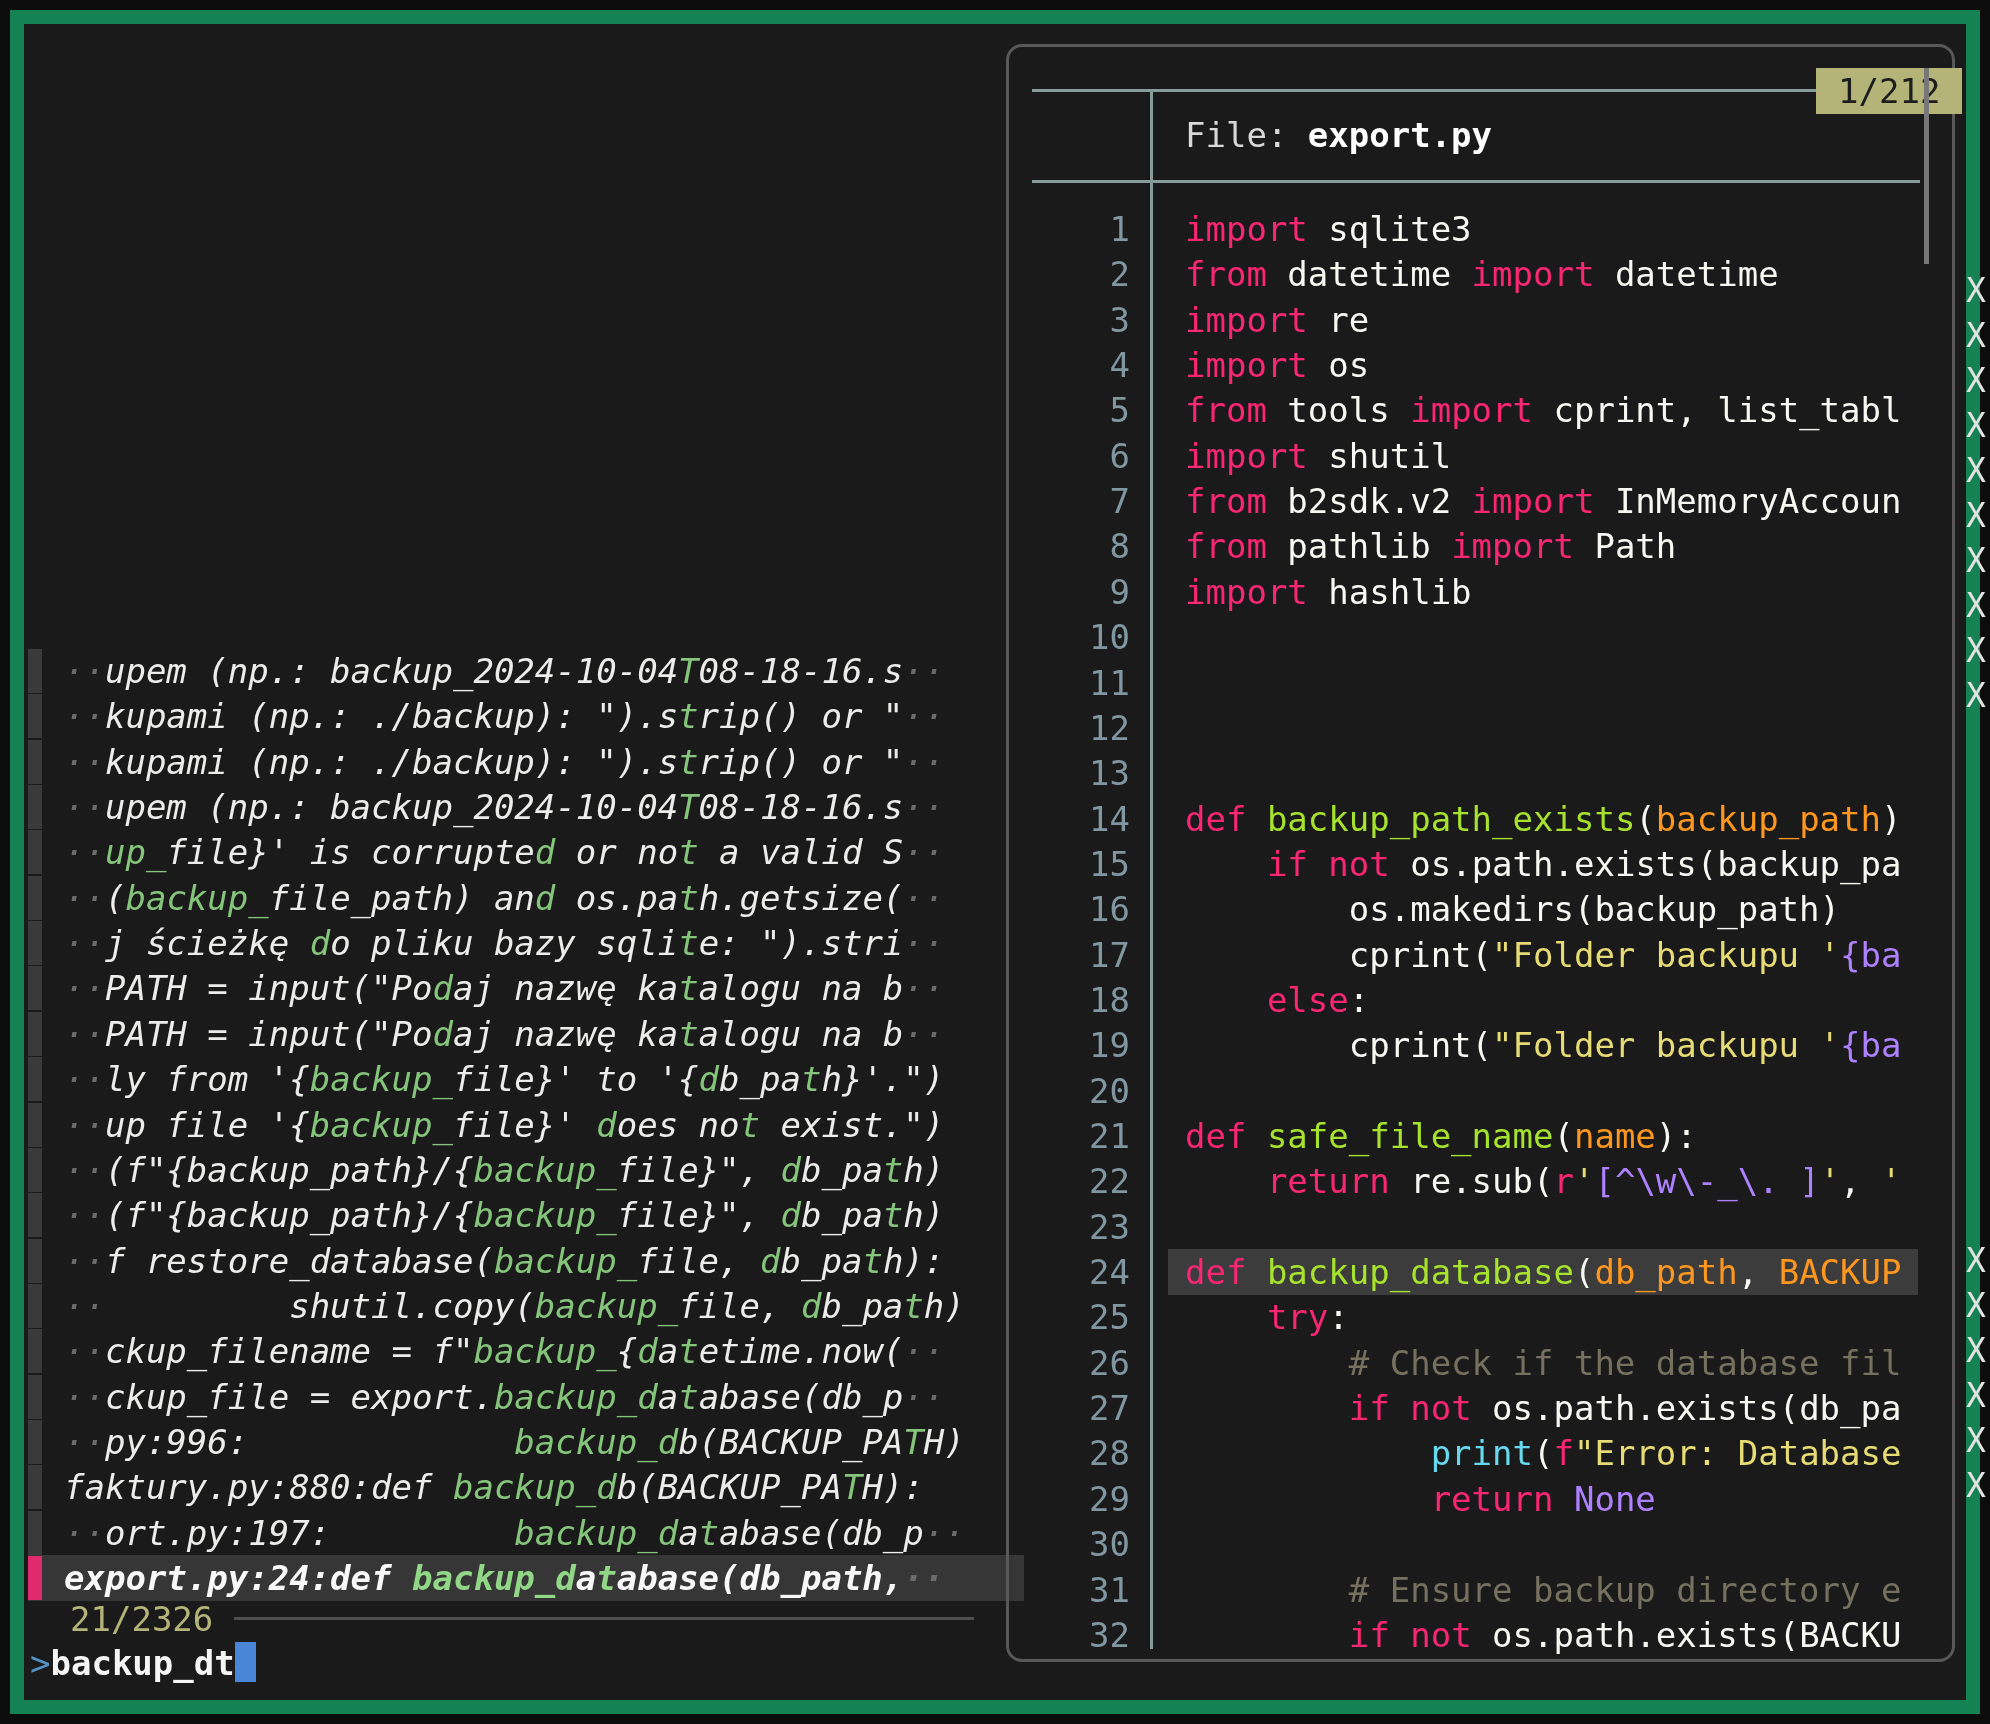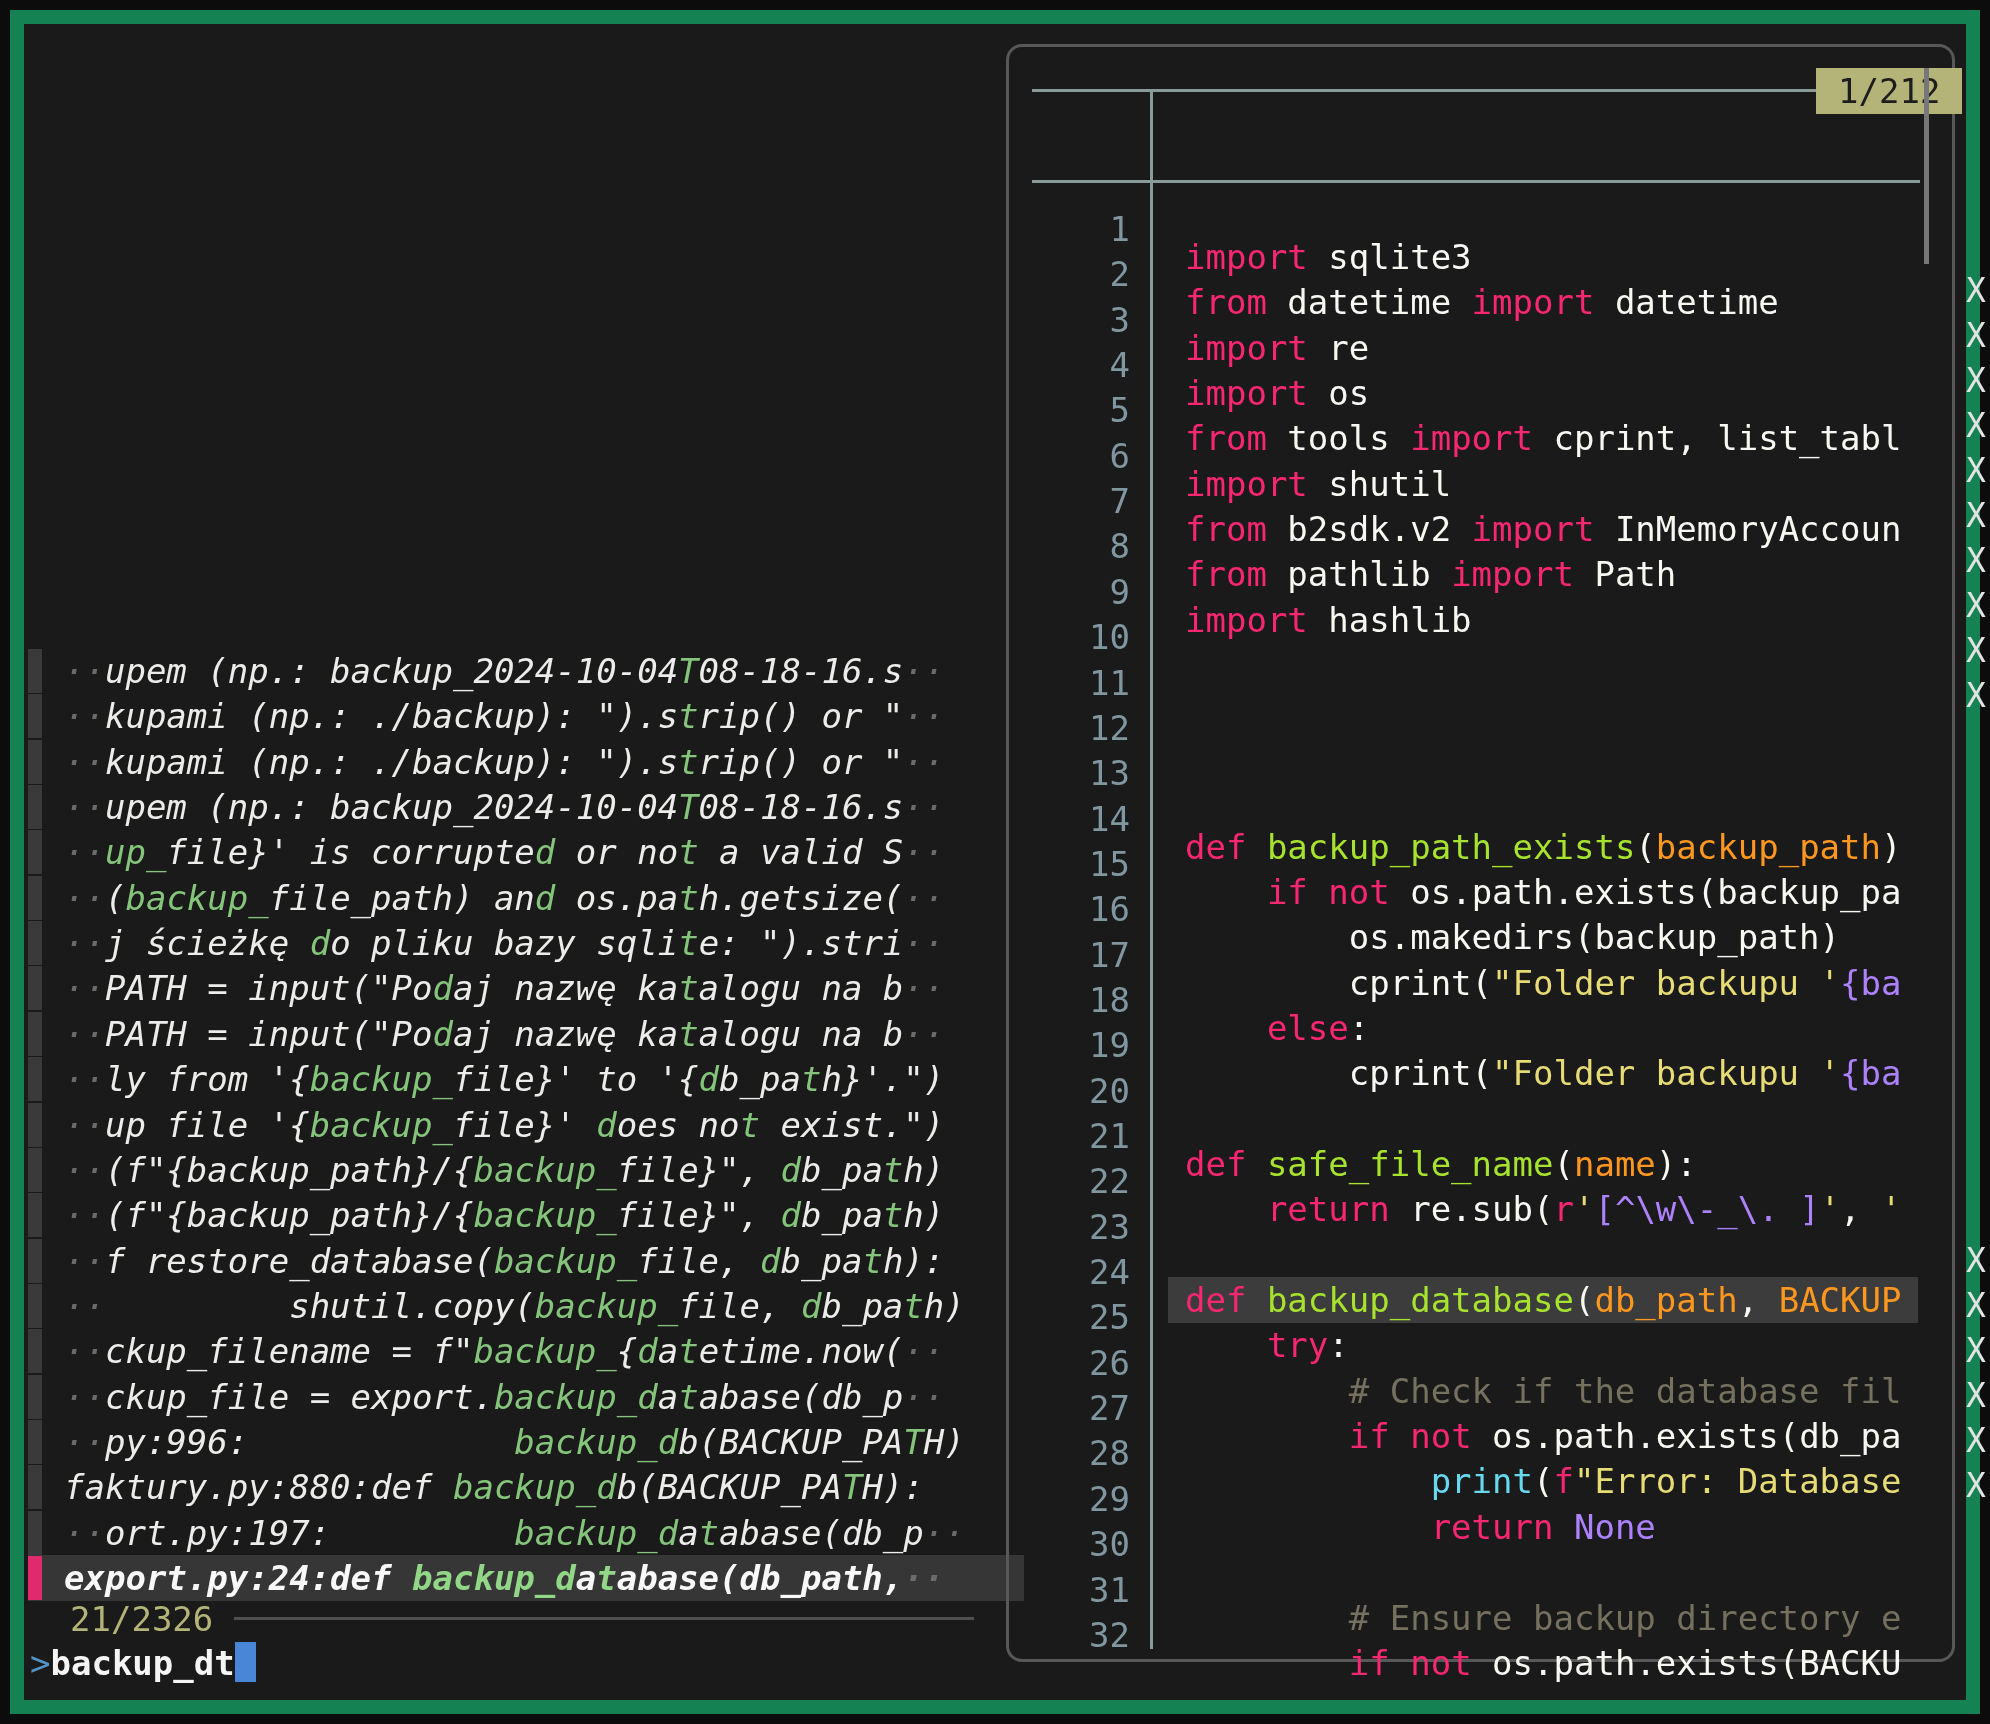--- a/index.html
+++ b/index.html
@@ -32,21 +32,21 @@
   #grid-mid{left:1032px;top:180px;width:888px;}
   #grid-vert{position:absolute;left:1150px;top:89px;width:3px;height:1560px;background:var(--grid);}
   #pv-header{position:absolute;left:1185px;top:112px;height:46px;line-height:46px;white-space:pre;}
   #pv-header .lab{color:var(--header_fg);}
   #pv-header .fil{color:var(--file_fg);font-weight:bold;}
   #badge{position:absolute;left:1816px;top:68px;height:46px;line-height:46px;padding:0 22px;
     background:var(--badge_bg);color:var(--badge_fg);}
   #pv-scrollbar{position:absolute;left:1924px;top:68px;width:5px;height:196px;background:var(--scrollbar);}
   .crow{position:absolute;left:1030px;width:892px;height:46px;line-height:46px;white-space:pre;}
   .crow .ln{position:absolute;left:0;top:0;width:100px;text-align:right;color:var(--lnum);}
-  .crow .line{position:absolute;left:138px;right:4px;top:0;padding-left:17px;color:var(--pl);margin-top:28px;}
+  .crow .line{position:absolute;left:138px;right:4px;top:0;padding-left:17px;color:var(--pl);}
   .crow .line.hl{background:var(--hl_bg);}
   .kw{color:var(--kw);} .fn{color:var(--fn);} .par{color:var(--par);}
   .str{color:var(--str);} .esc{color:var(--esc);} .cyn{color:var(--cyn);}
   .com{color:var(--com);} .pl{color:var(--pl);}
   
   .edge{position:absolute;left:1966px;width:24px;overflow:hidden;color:var(--edge);
     font-size:33px;line-height:45px;white-space:pre;}
 </style>
 </head>
 <body>
@@ -81,20 +81,21 @@
   <div id="counter">21/2326</div>
   <div id="info-rule"></div>
 
   <div id="prompt"><span class="sym">&gt;</span><span class="q">backup_dt</span><span id="cursor"></span></div>
 
   <div id="pv-border"></div>
   <div id="grid-top" class="gridline"></div>
   <div id="grid-mid" class="gridline"></div>
   <div id="grid-vert"></div>
 
+  <div id="pv-header"><span class="lab">File: </span><span class="fil">export.py</span></div>
 
   <div id="badge">1/212</div>
   <div id="pv-scrollbar"></div>
 
   <div id="code">
       <div class="crow" style="top: 206px;"><span class="ln">1</span><span class="line"><span class="kw">import</span><span class="pl"> sqlite3</span></span></div>
       <div class="crow" style="top: 251.35px;"><span class="ln">2</span><span class="line"><span class="kw">from</span><span class="pl"> datetime </span><span class="kw">import</span><span class="pl"> datetime</span></span></div>
       <div class="crow" style="top: 296.7px;"><span class="ln">3</span><span class="line"><span class="kw">import</span><span class="pl"> re</span></span></div>
       <div class="crow" style="top: 342.05px;"><span class="ln">4</span><span class="line"><span class="kw">import</span><span class="pl"> os</span></span></div>
       <div class="crow" style="top: 387.4px;"><span class="ln">5</span><span class="line"><span class="kw">from</span><span class="pl"> tools </span><span class="kw">import</span><span class="pl"> cprint, list_tabl</span></span></div>

